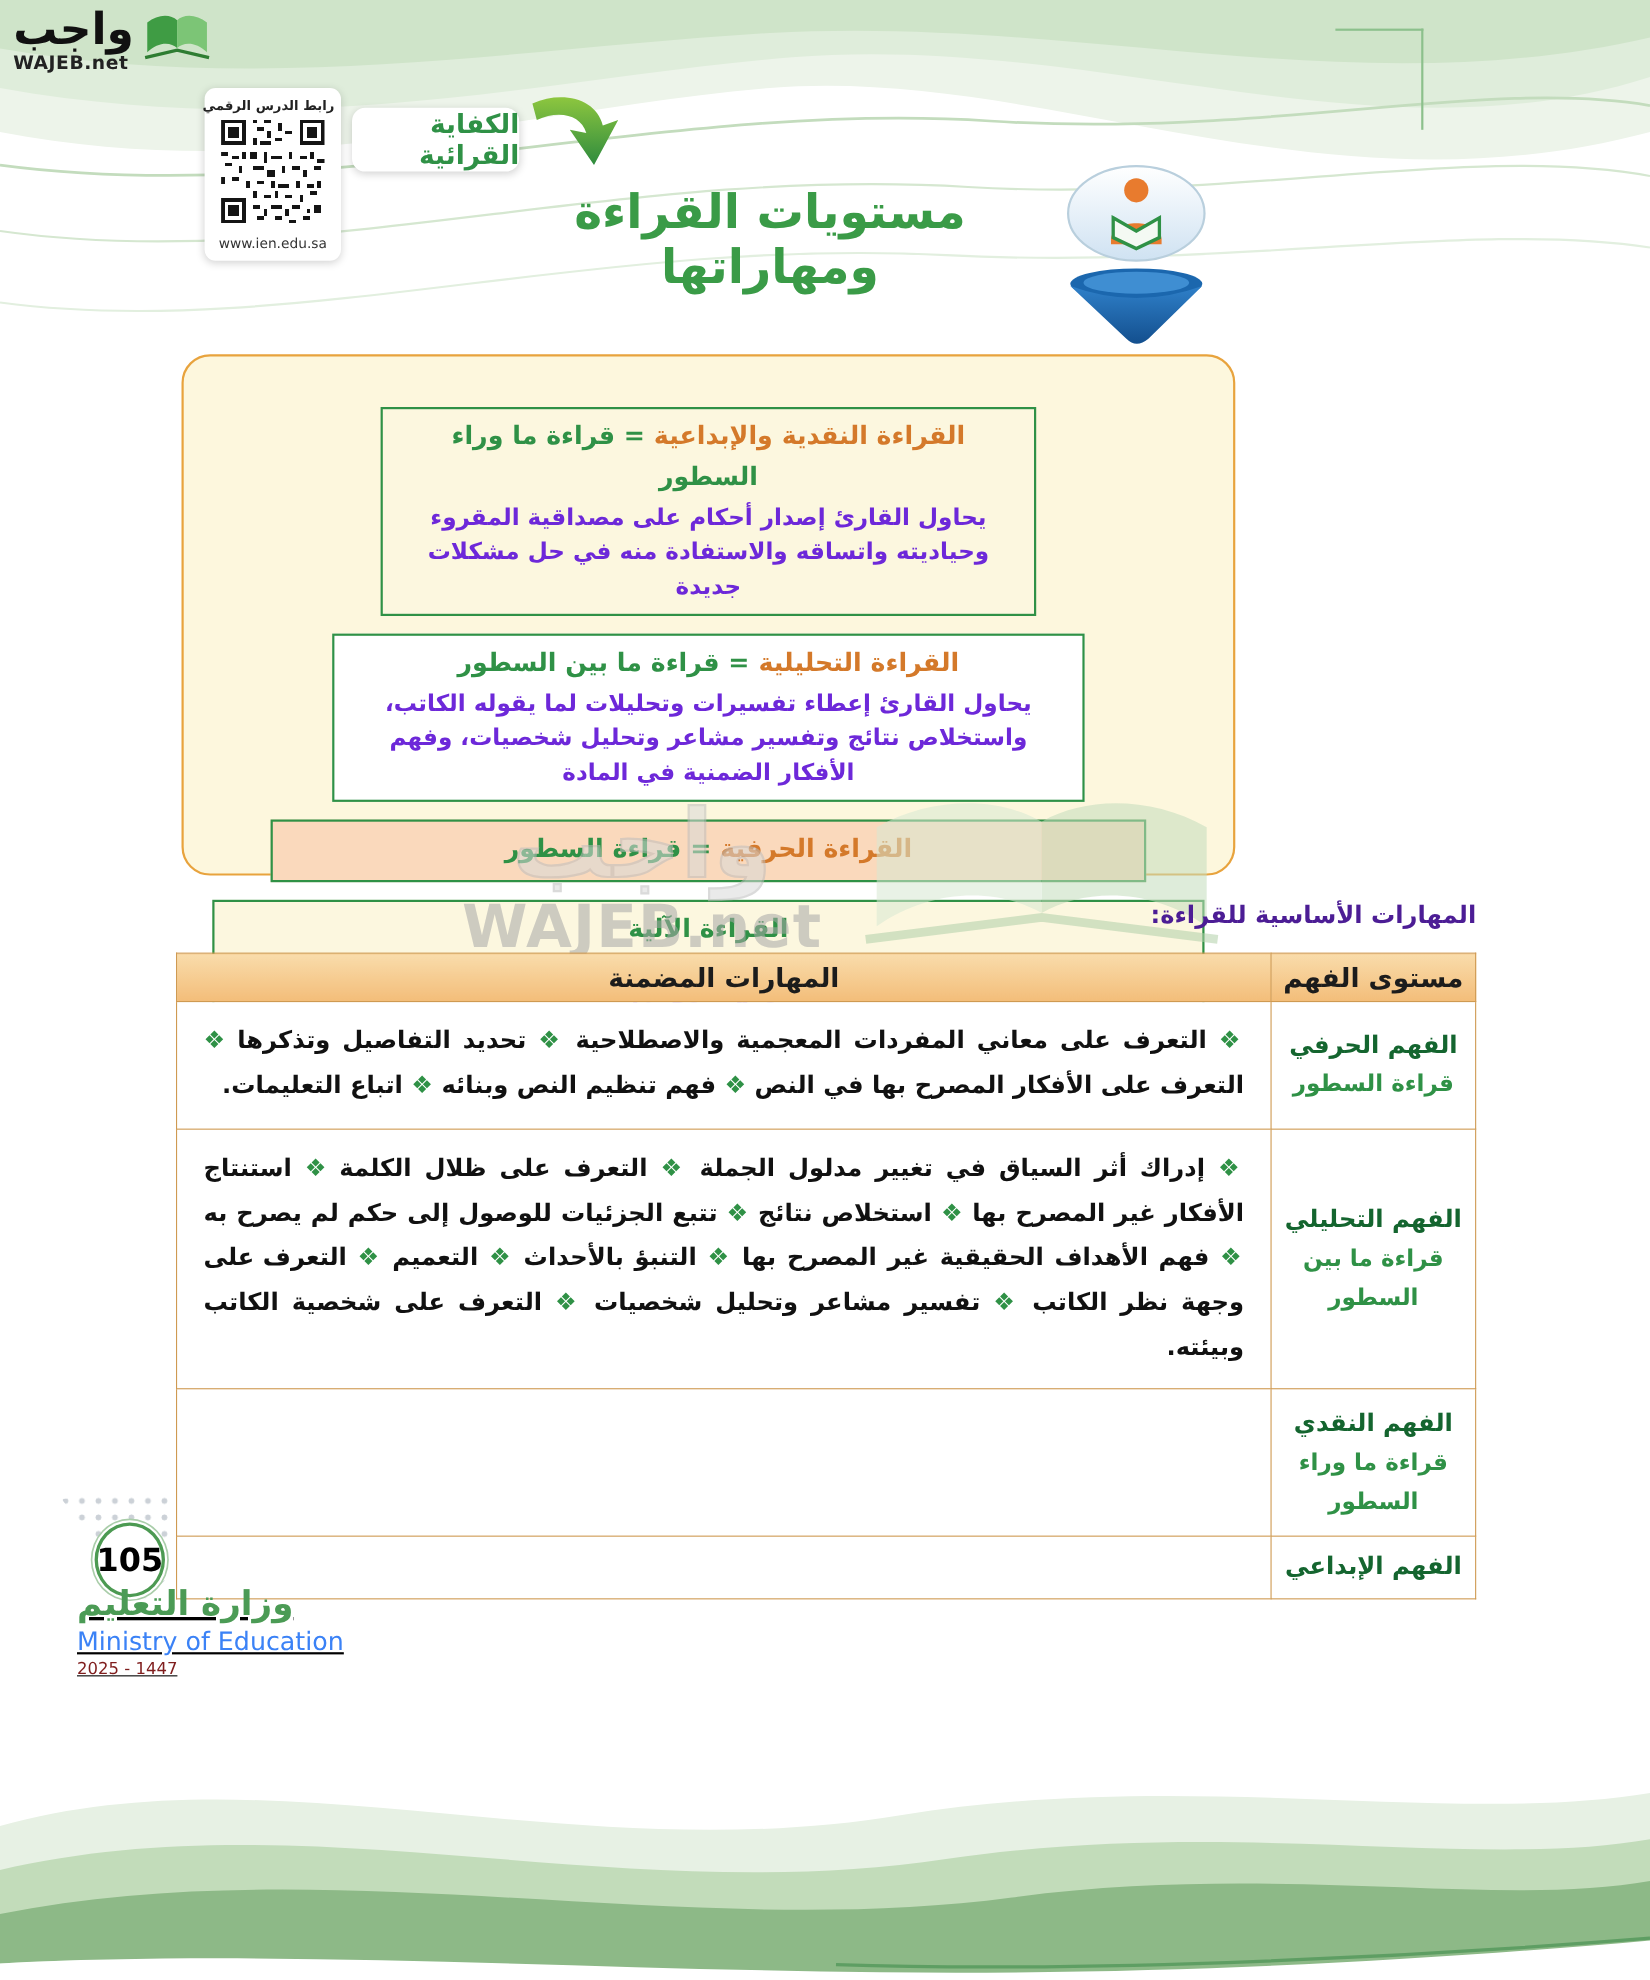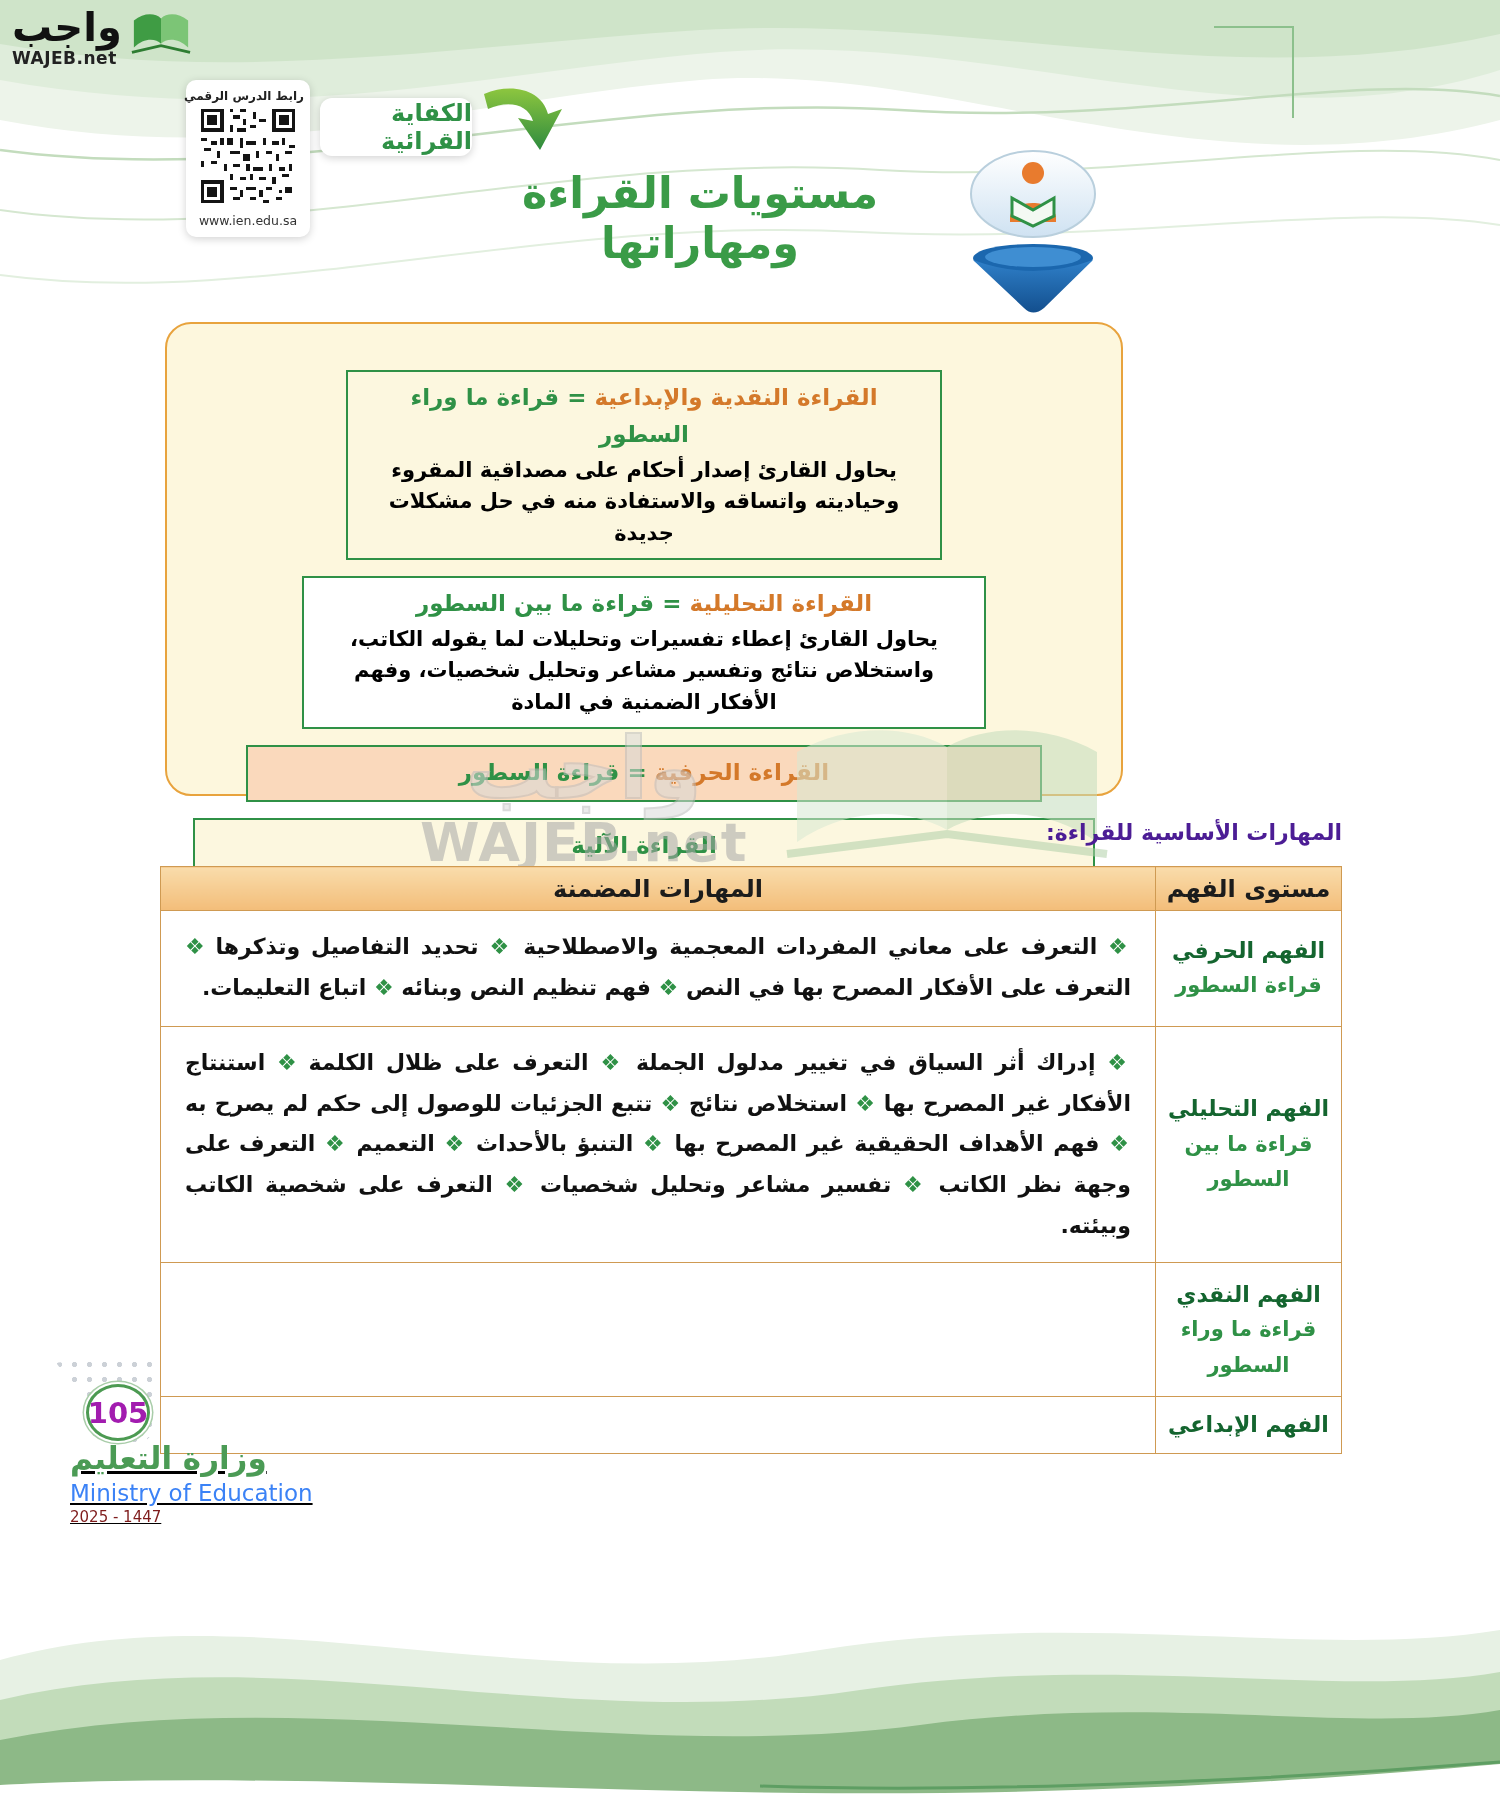--- a/index.html
+++ b/index.html
@@ -37,21 +37,21 @@
   .title-icon { position:absolute; left:958px; top:146px; z-index:3; }
 
   
   .pyramid { position:absolute; left:165px; top:322px; width:958px; height:474px; z-index:1;
              background:#fdf7dd; border:2.5px solid #e8a33d; border-radius:26px;
              display:flex; flex-direction:column; align-items:center; padding-top:46px; gap:16px; }
   .level { border:2px solid #2f9146; text-align:center; padding:7px 16px 9px; }
   .level .t-main { font-size:23px; font-weight:700; color:#d4792a; }
   .level .t-eq   { font-size:23px; font-weight:700; color:#2f9146; }
   .level .t-sub  { font-size:23px; font-weight:700; color:#2f9146; }
-  .level .body   { font-size:21px; font-weight:700; color:#000000; line-height:1.5; margin-top:2px; }
+  .level .body   { font-size:21px; font-weight:700; color:#6d28d9; line-height:1.5; margin-top:2px; }
   .level.l1 { width:596px; background:#fcf7df; }
   .level.l2 { width:684px; background:#ffffff; }
   .level.l3 { width:796px; background:#fad9bc; }
   .level.l4 { width:902px; background:#fcf7df; }
   .level.l4 .t-main { color:#2f9146; }
 
   
   .watermark { position:absolute; left:420px; top:722px; width:680px; z-index:2; opacity:.55;
                display:flex; direction:ltr; align-items:center; pointer-events:none; }
   .wm-text { display:flex; flex-direction:column; align-items:center; }
@@ -75,24 +75,24 @@
   .diamond { color:#2f9146; font-weight:700; }
   tr.r1 .skills-cell, tr.r1 .level-cell { height:116px; }
   tr.r2 .skills-cell, tr.r2 .level-cell { height:176px; }
   tr.r3 .skills-cell, tr.r3 .level-cell { height:134px; }
   tr.r4 .skills-cell, tr.r4 .level-cell { height:54px; }
 
   
   .dots-pattern { position:absolute; left:52px; top:1342px; width:200px; height:115px; z-index:2;
                   background-image:radial-gradient(#c6ccd3 2.4px, transparent 2.9px); background-size:15px 15px;
                   clip-path:polygon(2% 18%, 100% 0%, 38% 100%); opacity:.9; }
-  .page-circle { position:absolute; left:86px; top:1384px; z-index:4; width:64px; height:57px; border-radius:50%;
+  .page-circle { position:absolute; left:86px; top:1384px; z-index:4; width:64px; height:68px; border-radius:50%;
                  background:#fff; border:3px solid #4c9a52; box-shadow:0 0 0 2px #fff, 0 0 0 3.5px #a9cda9;
                  display:flex; align-items:center; justify-content:center;
-                 font-size:29px; font-weight:700; color:#a21caf; }
+                 font-size:29px; font-weight:700; color:#000000; }
   .ministry { position:absolute; left:70px; top:1440px; z-index:4; direction:ltr;text-decoration:underline; }
   .ministry-ar { font-size:31px; font-weight:700; color:#4b9b55; direction:rtl; text-align:left; }
   .ministry-en { font-size:23px; color:#3b82f6; margin-top:4px; }
   .ministry-years { font-size:15px; color:#7f1d1d; margin-top:2px; }
 </style>
 </head>
 <body>
 
 <div class="page">
 

